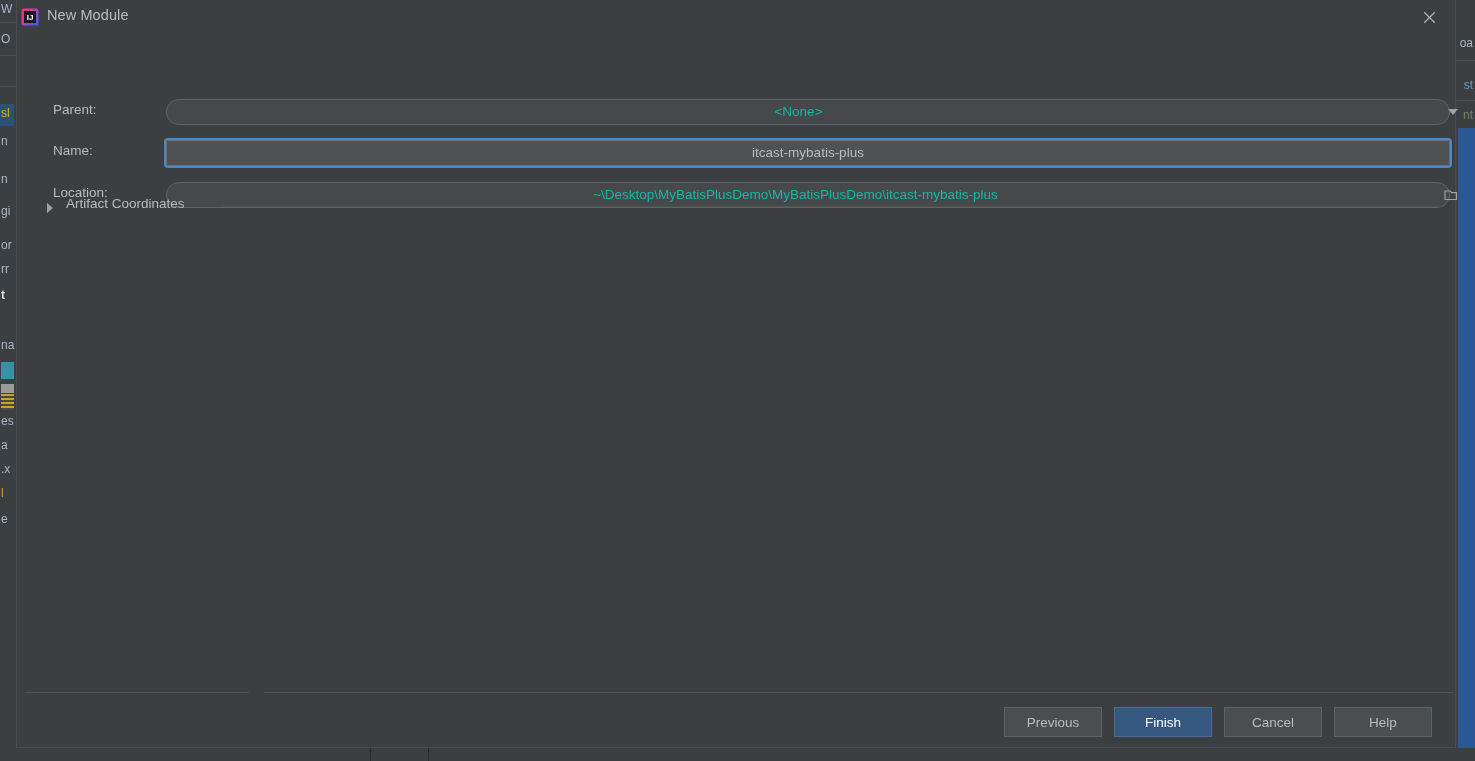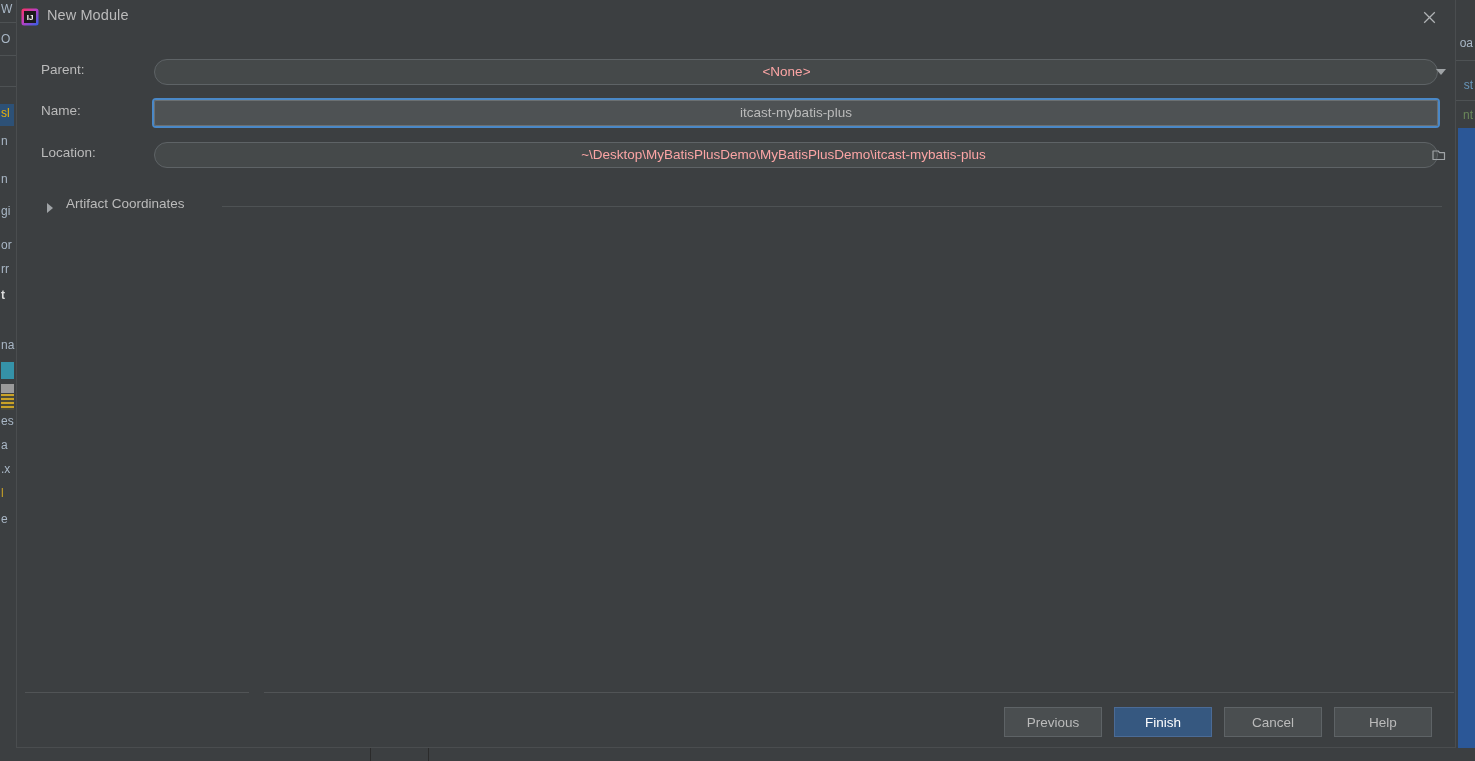--- a/index.html
+++ b/index.html
@@ -158,42 +158,43 @@
     display: flex;
     align-items: center;
     justify-content: center;
     cursor: default;
   }
   .close-btn svg { display: block; }
 
   
   .form-row {
     position: absolute;
-    left: 0;
+    left: 12px;
     width: 1440px;
     height: 32px;
+    margin-top: 40px;
   }
   .row-label {
     position: absolute;
     left: 24px;
     top: 3px;
     font-size: 13.5px;
     color: #bbbbbb;
   }
 
   .field {
     position: absolute;
     left: 137px;
     top: 0;
     height: 26px;
     box-sizing: border-box;
     background: #45494a;
     border: 1px solid #5e6366;
     border-radius: 13px;
-    color: #fca5a5;
+    color: #14b8a6;
     font-size: 13.5px;
     font-family: "Liberation Sans", sans-serif;
     padding: 0 9px;
     line-height: 24px;
     white-space: nowrap;
     overflow: hidden;
   }
   .field.combo { width: 1284px; padding-right: 28px; }
   .field.browse { width: 1284px; padding-right: 34px; }
 

